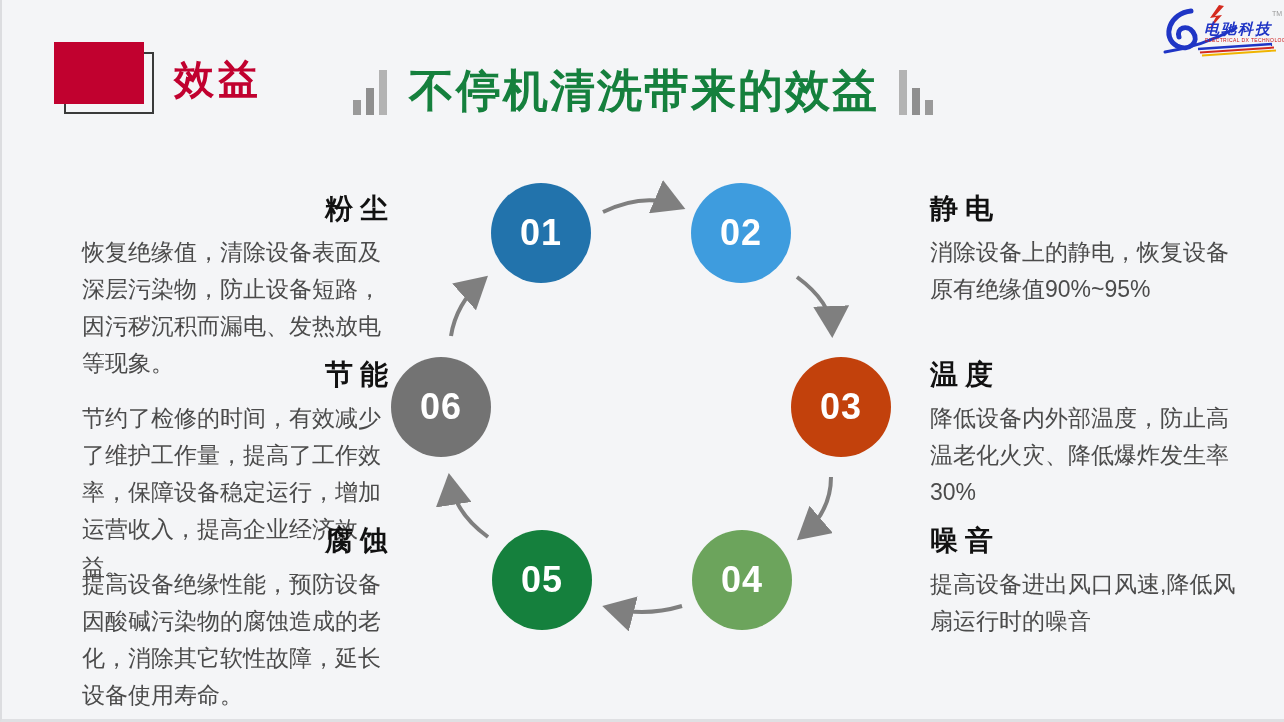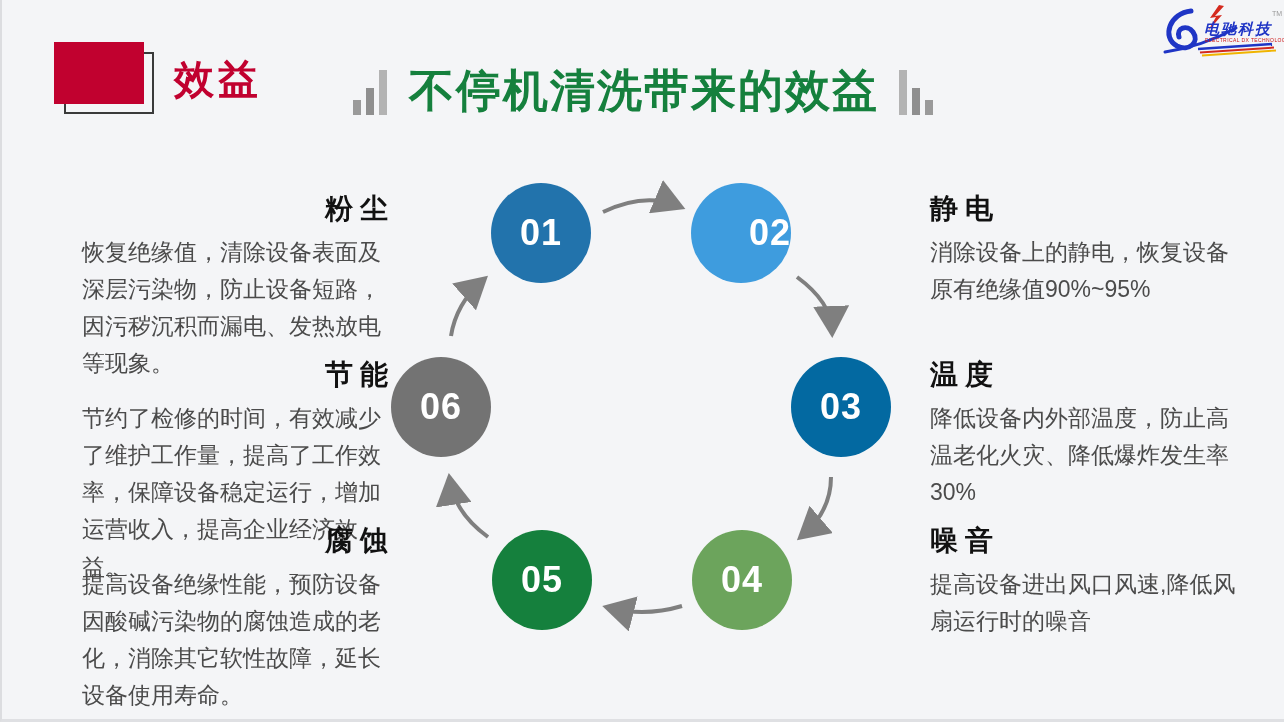--- a/index.html
+++ b/index.html
@@ -42,21 +42,21 @@
   .logo { position:absolute; left:1156px; top:4px; width:126px; height:56px; }
 
   
   .arrows-svg { position:absolute; left:0; top:0; width:1284px; height:722px; pointer-events:none; }
   .cycle-circle {
     position:absolute; width:100px; height:100px; border-radius:50%;
     display:flex; align-items:center; justify-content:center;
     color:#ffffff; font-size:36px; font-weight:bold; letter-spacing:1px;
   }
   .c1 { left:489px; top:183px; }
-  .c2 { left:689px; top:183px;justify-content:flex-end; }
+  .c2 { left:689px; top:183px; }
   .c3 { left:789px; top:357px; }
   .c4 { left:690px; top:530px; }
   .c5 { left:490px; top:530px; }
   .c6 { left:389px; top:357px; }
 
   
   .benefit { position:absolute; width:306px;margin-top:12px; }
   .benefit h2 {
     font-size:28px; font-weight:bold; color:#111111; letter-spacing:7px;
     margin-bottom:8px; line-height:1.2;
@@ -129,21 +129,21 @@
       <path d="M 449 336 Q 454 304 480 281"></path>
     </g>
   </svg>
 
   <div class="cycle-circle c1" style="background: rgb(34, 115, 172);">
       <span>01</span>
     </div>
   <div class="cycle-circle c2" style="background: rgb(62, 156, 222);">
       <span>02</span>
     </div>
-  <div class="cycle-circle c3" style="background: #0369a1; text-align: center;">
+  <div class="cycle-circle c3" style="background: #c2410c; text-align: center;">
       <span>03</span>
     </div>
   <div class="cycle-circle c4" style="background: rgb(108, 164, 92);">
       <span>04</span>
     </div>
   <div class="cycle-circle c5" style="background: #15803d; text-align: right;">
       <span>05</span>
     </div>
   <div class="cycle-circle c6" style="background: #737373;">
       <span>06</span>

